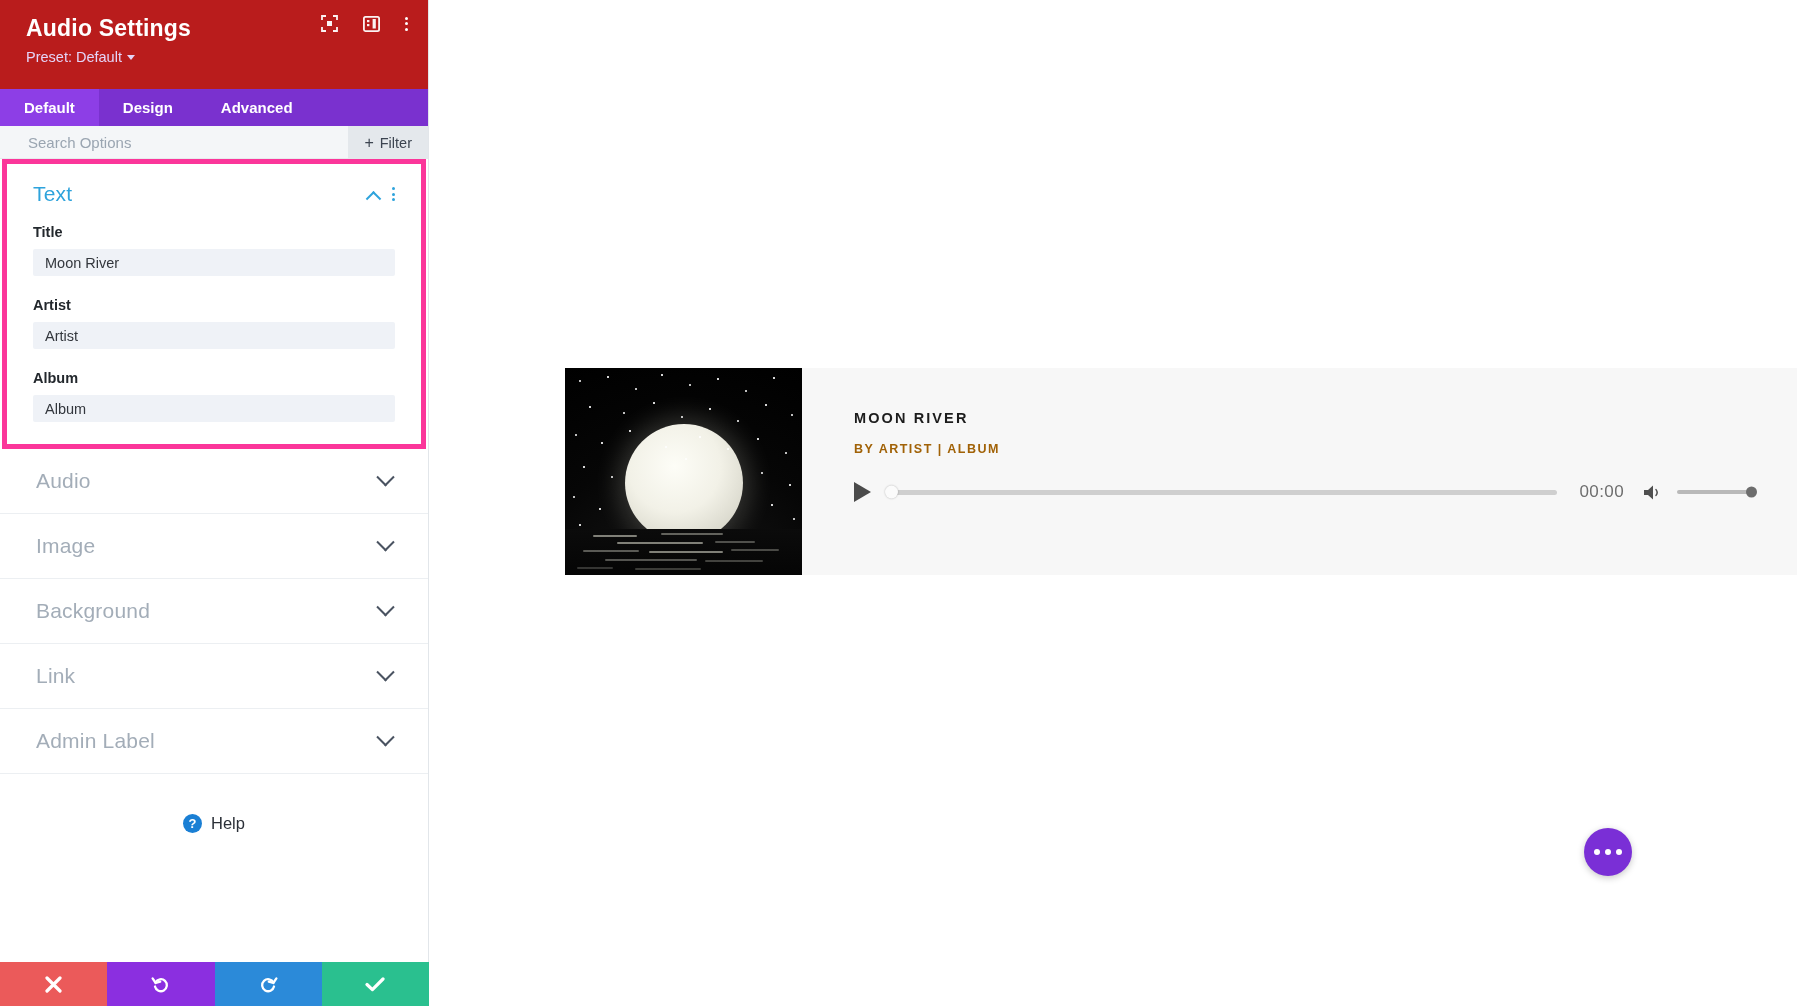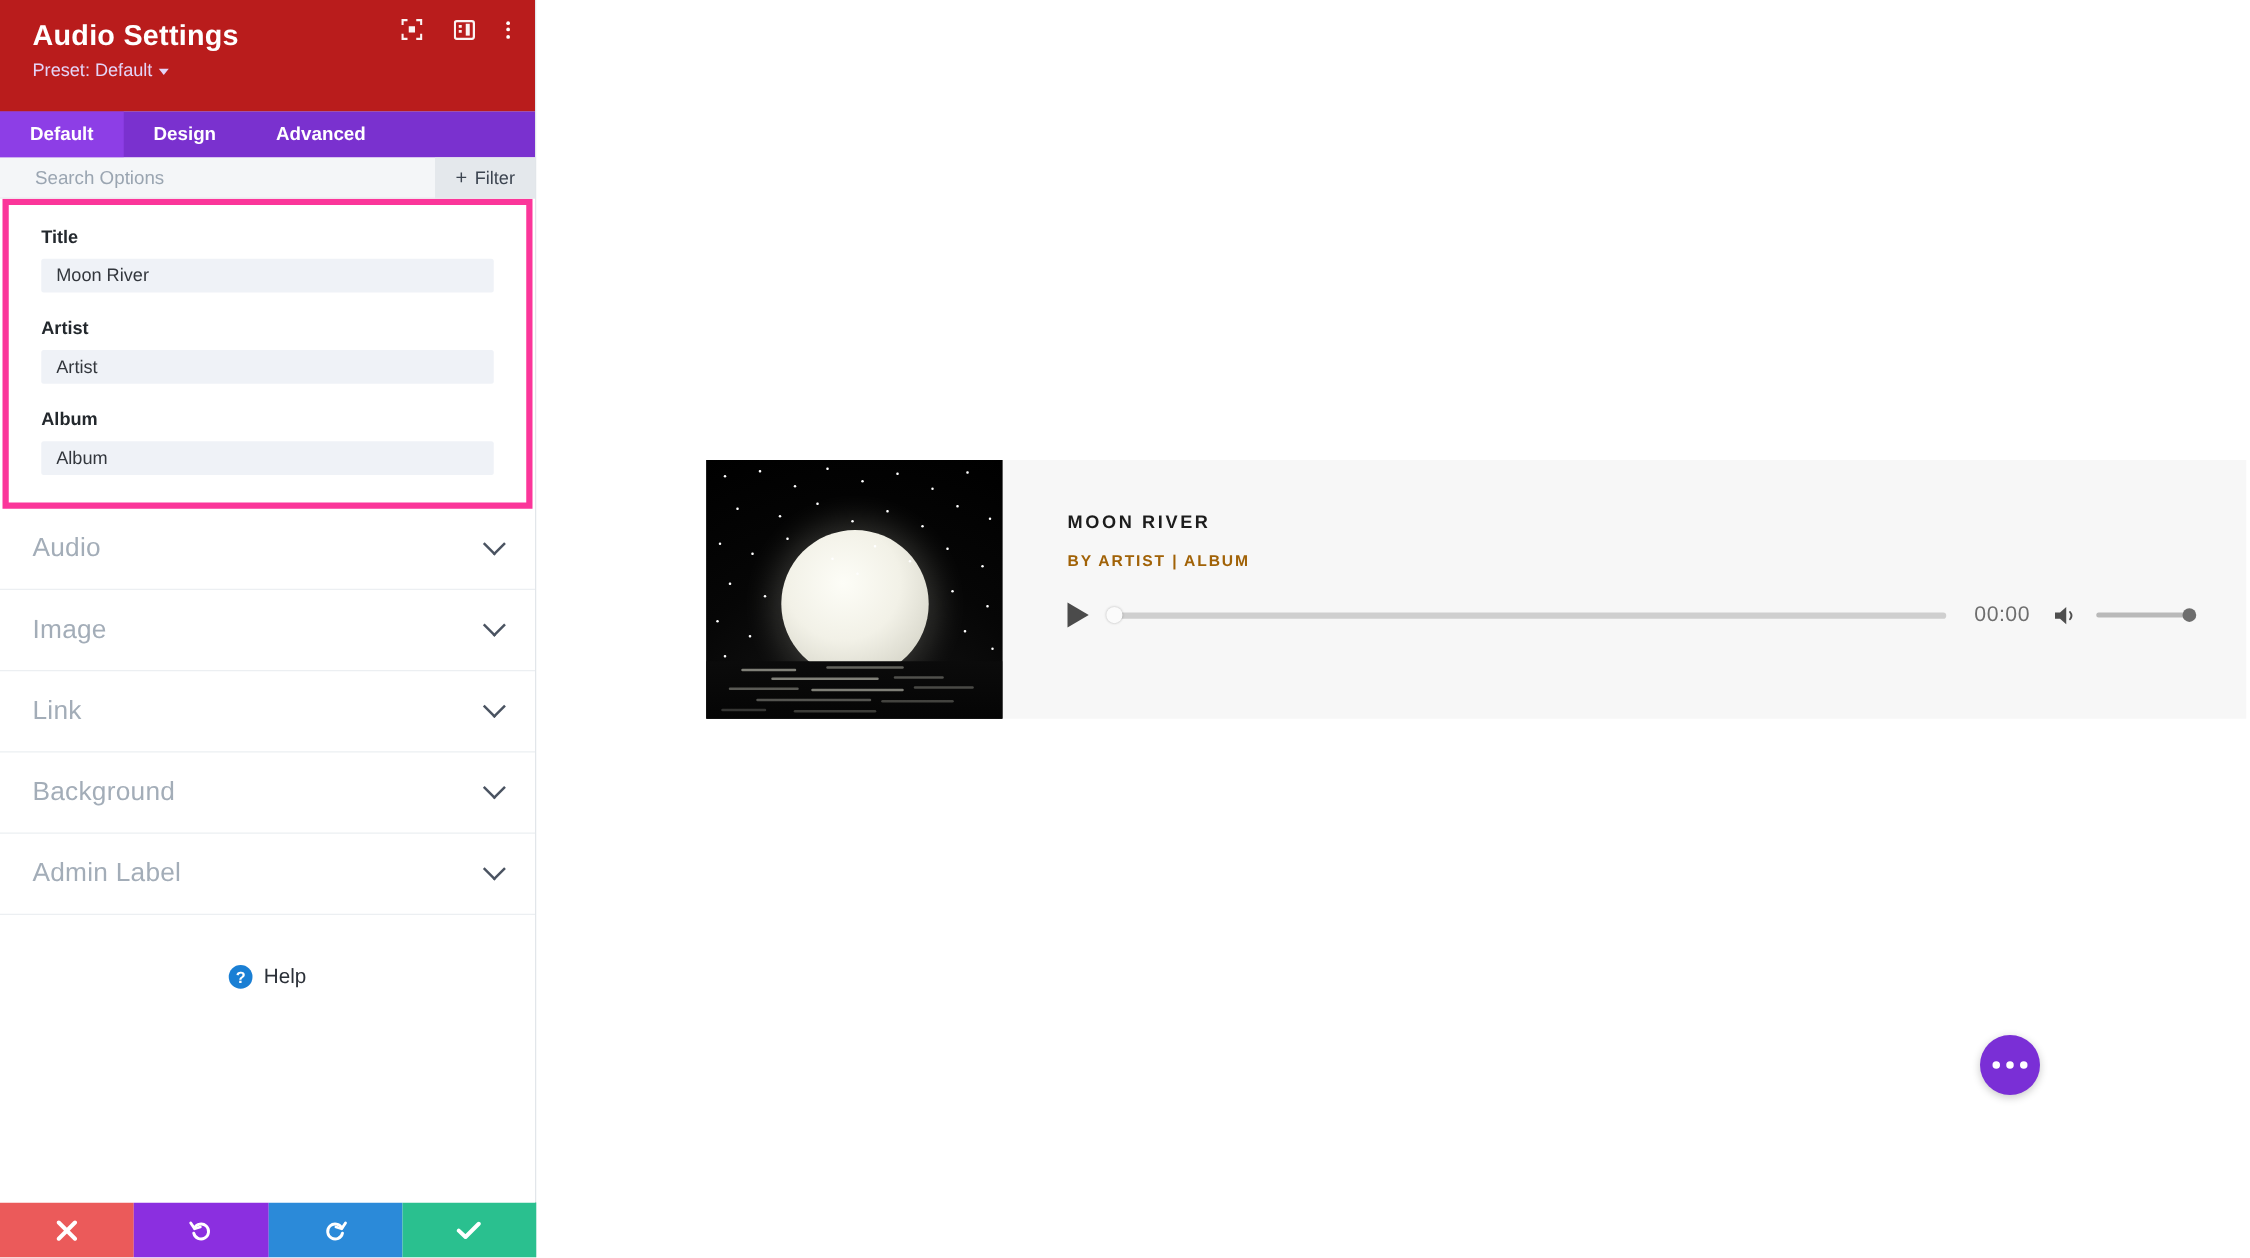--- a/index.html
+++ b/index.html
@@ -136,21 +136,21 @@
     color: #33373d;
     font-family: "Liberation Sans", sans-serif;
     border-radius: 2px;
     margin-bottom: 21px;
   }
   .field-input:last-of-type { margin-bottom: 0; }
 
   
   .section-closed {
     display: flex; align-items: center; justify-content: space-between;
-    padding: 0 26px;
+    padding: 0 36px;
     height: 65px;
     border-bottom: 1px solid #eceff2;
     cursor: pointer;
   }
   .sec-title-closed {
     font-size: 21px;
     color: #a3adb8;
     letter-spacing: .2px;
   }
   .chev {
@@ -337,45 +337,56 @@
       <input class="search-input" type="text" placeholder="Search Options" style="">
       <div class="filter-btn">
         <span class="plus">+</span>
         <span>Filter</span>
       </div>
     </div>
 
     <div class="panel-body">
 
       <div class="section-open">
+        <div class="sec-head">
+          <div class="sec-title-open">Text</div>
+          <div class="sec-head-icons">
+            <span class="chev up"></span>
+            <span class="dots-v">
+                <i></i>
+                <i></i>
+                <i></i>
+              </span>
+          </div>
+        </div>
 
         <div class="field-label">Title</div>
         <input class="field-input" type="text" value="Moon River" style="">
 
         <div class="field-label">Artist</div>
         <input class="field-input" type="text" value="Artist" style="">
 
         <div class="field-label">Album</div>
         <input class="field-input" type="text" value="Album" style="">
       </div>
 
       <div class="section-closed">
         <span class="sec-title-closed">Audio</span>
         <span class="chev"></span>
       </div>
       <div class="section-closed">
         <span class="sec-title-closed">Image</span>
         <span class="chev"></span>
       </div>
       <div class="section-closed">
+        <span class="sec-title-closed">Background</span>
+        <span class="chev"></span>
+      </div>
+      <div class="section-closed">
         <span class="sec-title-closed">Link</span>
-        <span class="chev"></span>
-      </div>
-      <div class="section-closed">
-        <span class="sec-title-closed">Background</span>
         <span class="chev"></span>
       </div>
       <div class="section-closed">
         <span class="sec-title-closed">Admin Label</span>
         <span class="chev"></span>
       </div>
 
       <div class="help-row">
         <span class="help-icon">?</span>
         <span class="help-text">Help</span>

